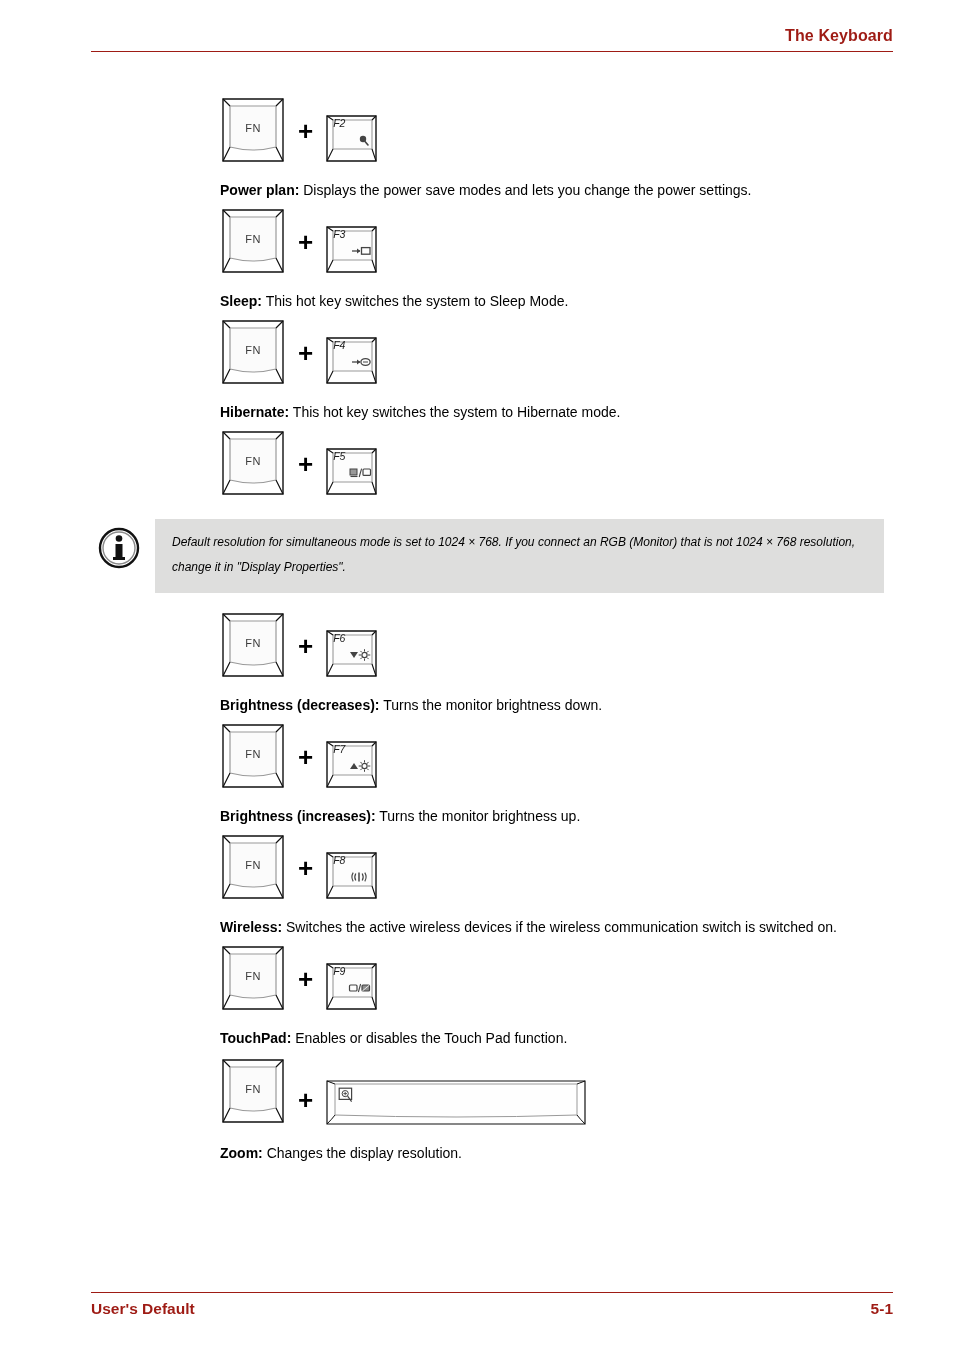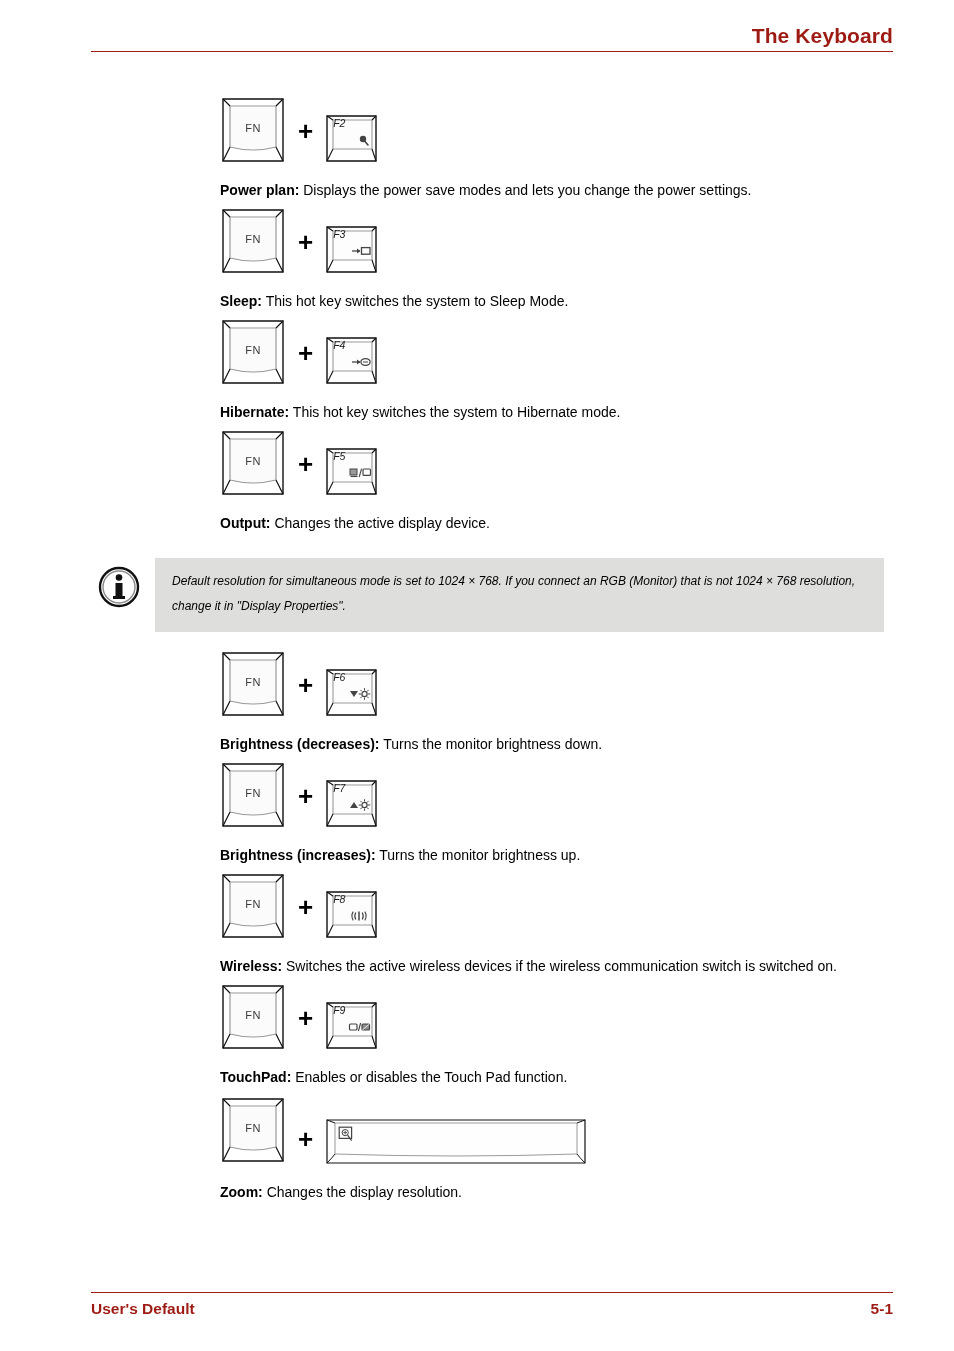--- a/index.html
+++ b/index.html
@@ -19,21 +19,21 @@
   
   .page-header {
     position: absolute;
     top: 26px;
     left: 91px;
     width: 802px;
   }
   .page-header .header-title {
     text-align: right;
     color: #9e1b14;
-    font-size: 21px;
+    font-size: 16px;
     font-weight: bold;
     letter-spacing: 0.1px;
     line-height: 20px;
   }
   .page-header .header-rule {
     margin-top: 5px;
     border-bottom: 1.6px solid #9e1b14;
     width: 100%;
   }
 
@@ -316,23 +316,20 @@
         <div class="fx-label">F5</div>
         <div class="fx-glyph">
           <svg viewBox="0 0 26 14" width="26" height="14" aria-hidden="true">
             <rect x="4" y="3" width="7" height="6" fill="#9a9a9a" stroke="#444" stroke-width="1"></rect>
             <path d="M4.5 10.5 L11.5 10.5" stroke="#444" stroke-width="1.1"></path>
             <path d="M13.2 11 L15.6 2.6" stroke="#444" stroke-width="1.1"></path>
             <rect x="17" y="3" width="7.5" height="6.4" rx="1" fill="none" stroke="#444" stroke-width="1.2"></rect>
           </svg>
         </div>
       </div>
-    </div>
-    <div class="desc">
-      <b>Output:</b><span> Changes the active display device.</span>
     </div>
   </div>
 
   <div class="note-wrap">
     <div class="note-icon">
       <svg viewBox="0 0 42 42" width="42" height="42" aria-hidden="true">
         <circle cx="21" cy="21" r="19" fill="#ffffff" stroke="#111" stroke-width="2.4"></circle>
         <circle cx="21" cy="21" r="16" fill="none" stroke="#8a8a8a" stroke-width="1.4"></circle>
         <circle cx="21" cy="11.5" r="3.3" fill="#111"></circle>
         <path d="M17.5 17 L24.5 17 L24.5 30 L27 30 L27 33 L15 33 L15 30 L17.5 30 Z" fill="#111"></path>

